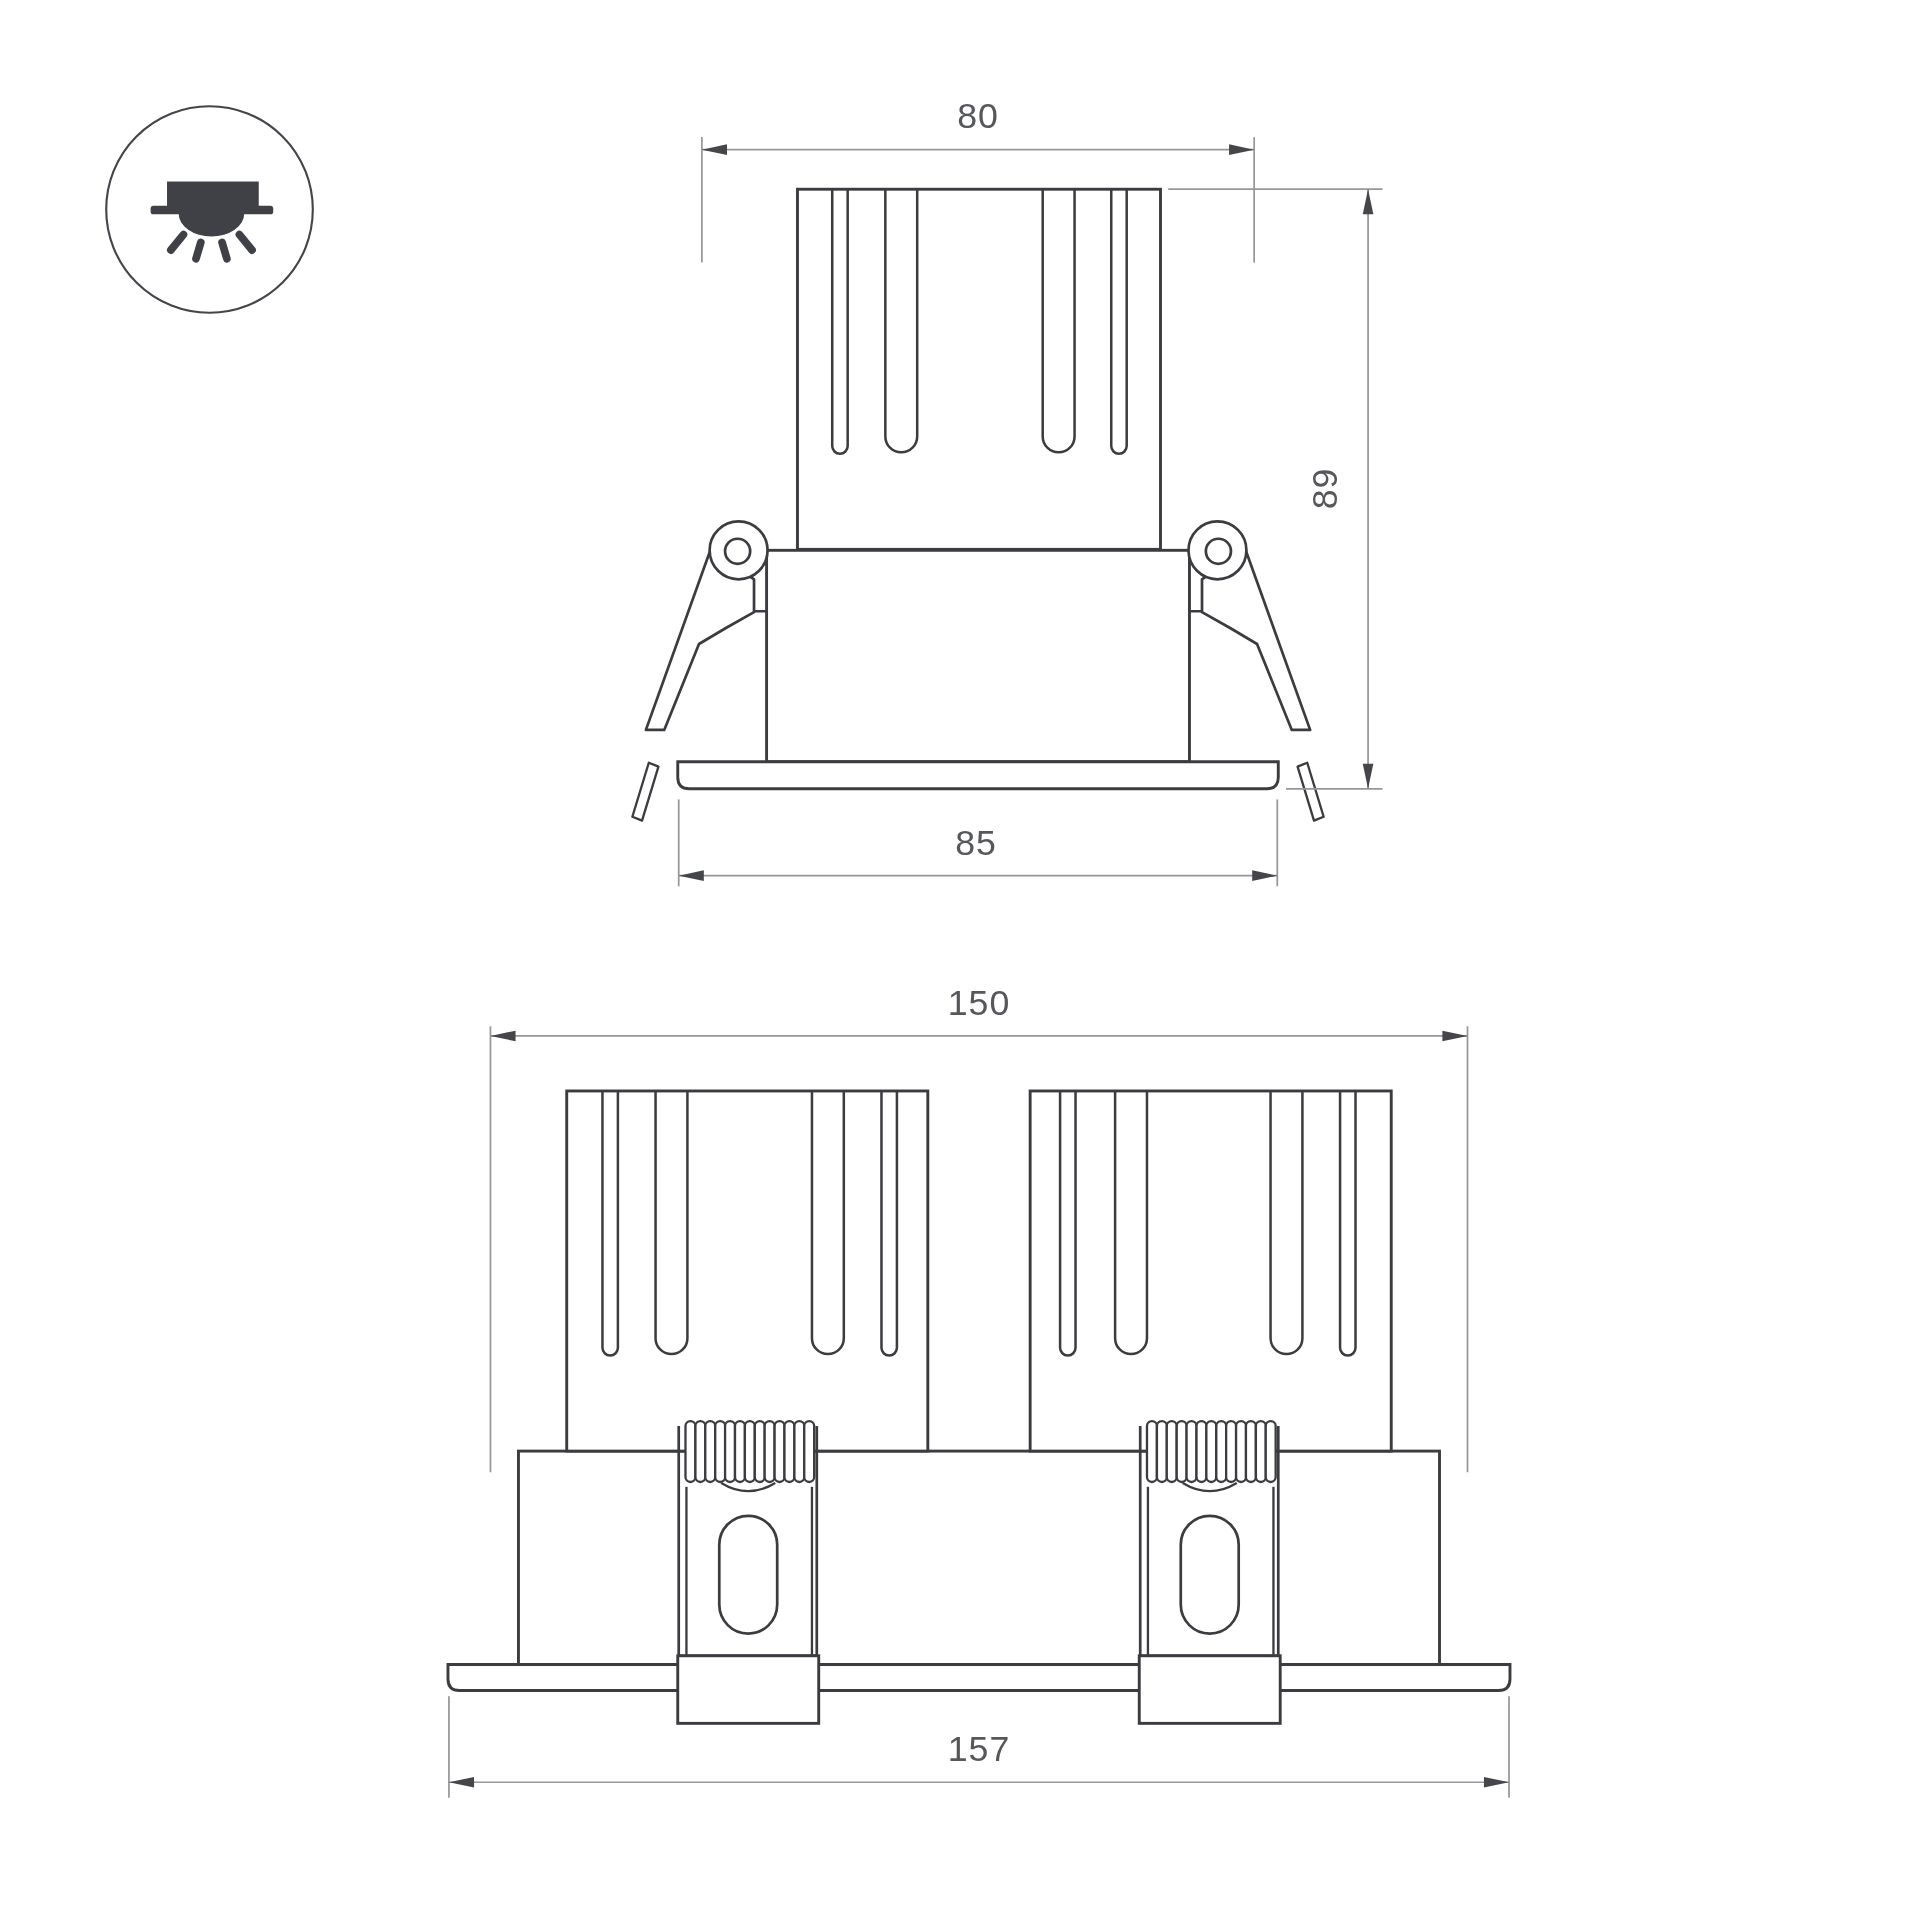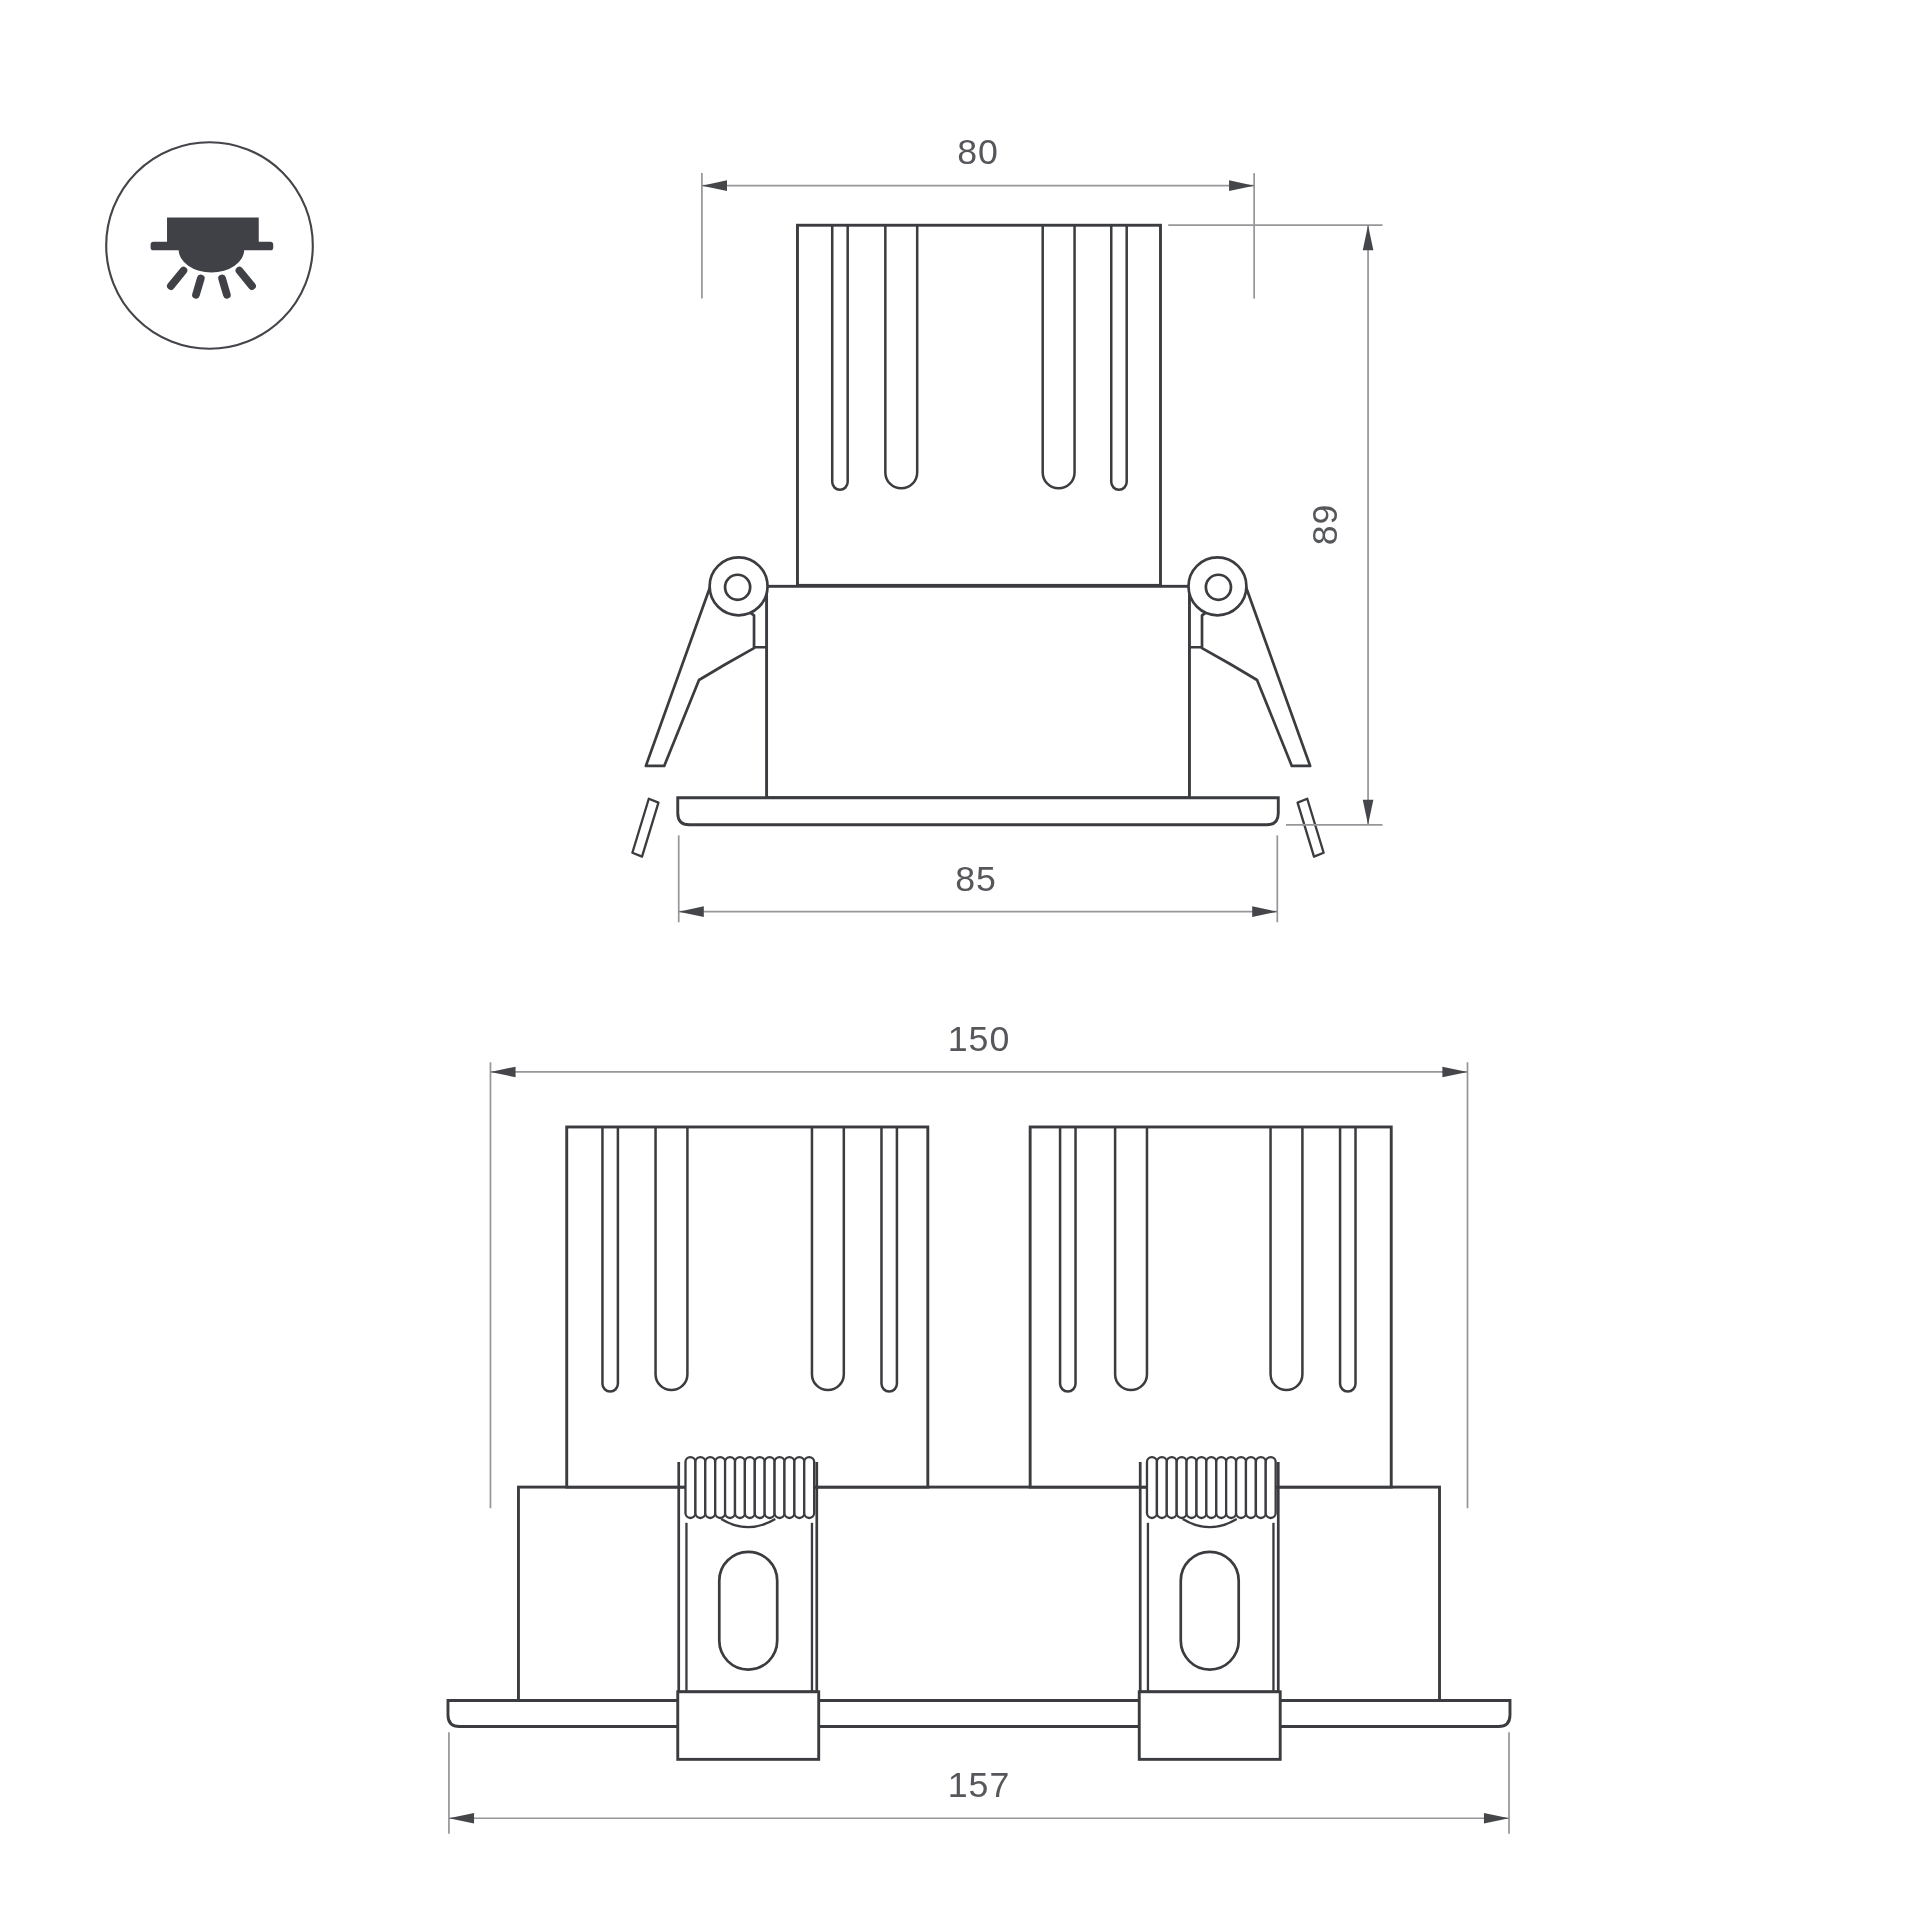--- a/index.html
+++ b/index.html
@@ -2,21 +2,20 @@
 <html><head>
 <meta charset="utf-8">
 <style>
   html,body{margin:0;padding:0;background:#ffffff;}
   .page{
     position:relative;
     width:1929px;height:1825px;
     background:#ffffff;
     font-family:"Liberation Sans", sans-serif;
     overflow:hidden;
-    margin-top:36px;
   }
   svg{display:block;}
   .drawing{position:absolute;left:0;top:0;}
   text.dim-label{
     font-family:"Liberation Sans", sans-serif;
     font-size:37px;
     letter-spacing:1px;
     fill:#56575b;
   }
 </style>

